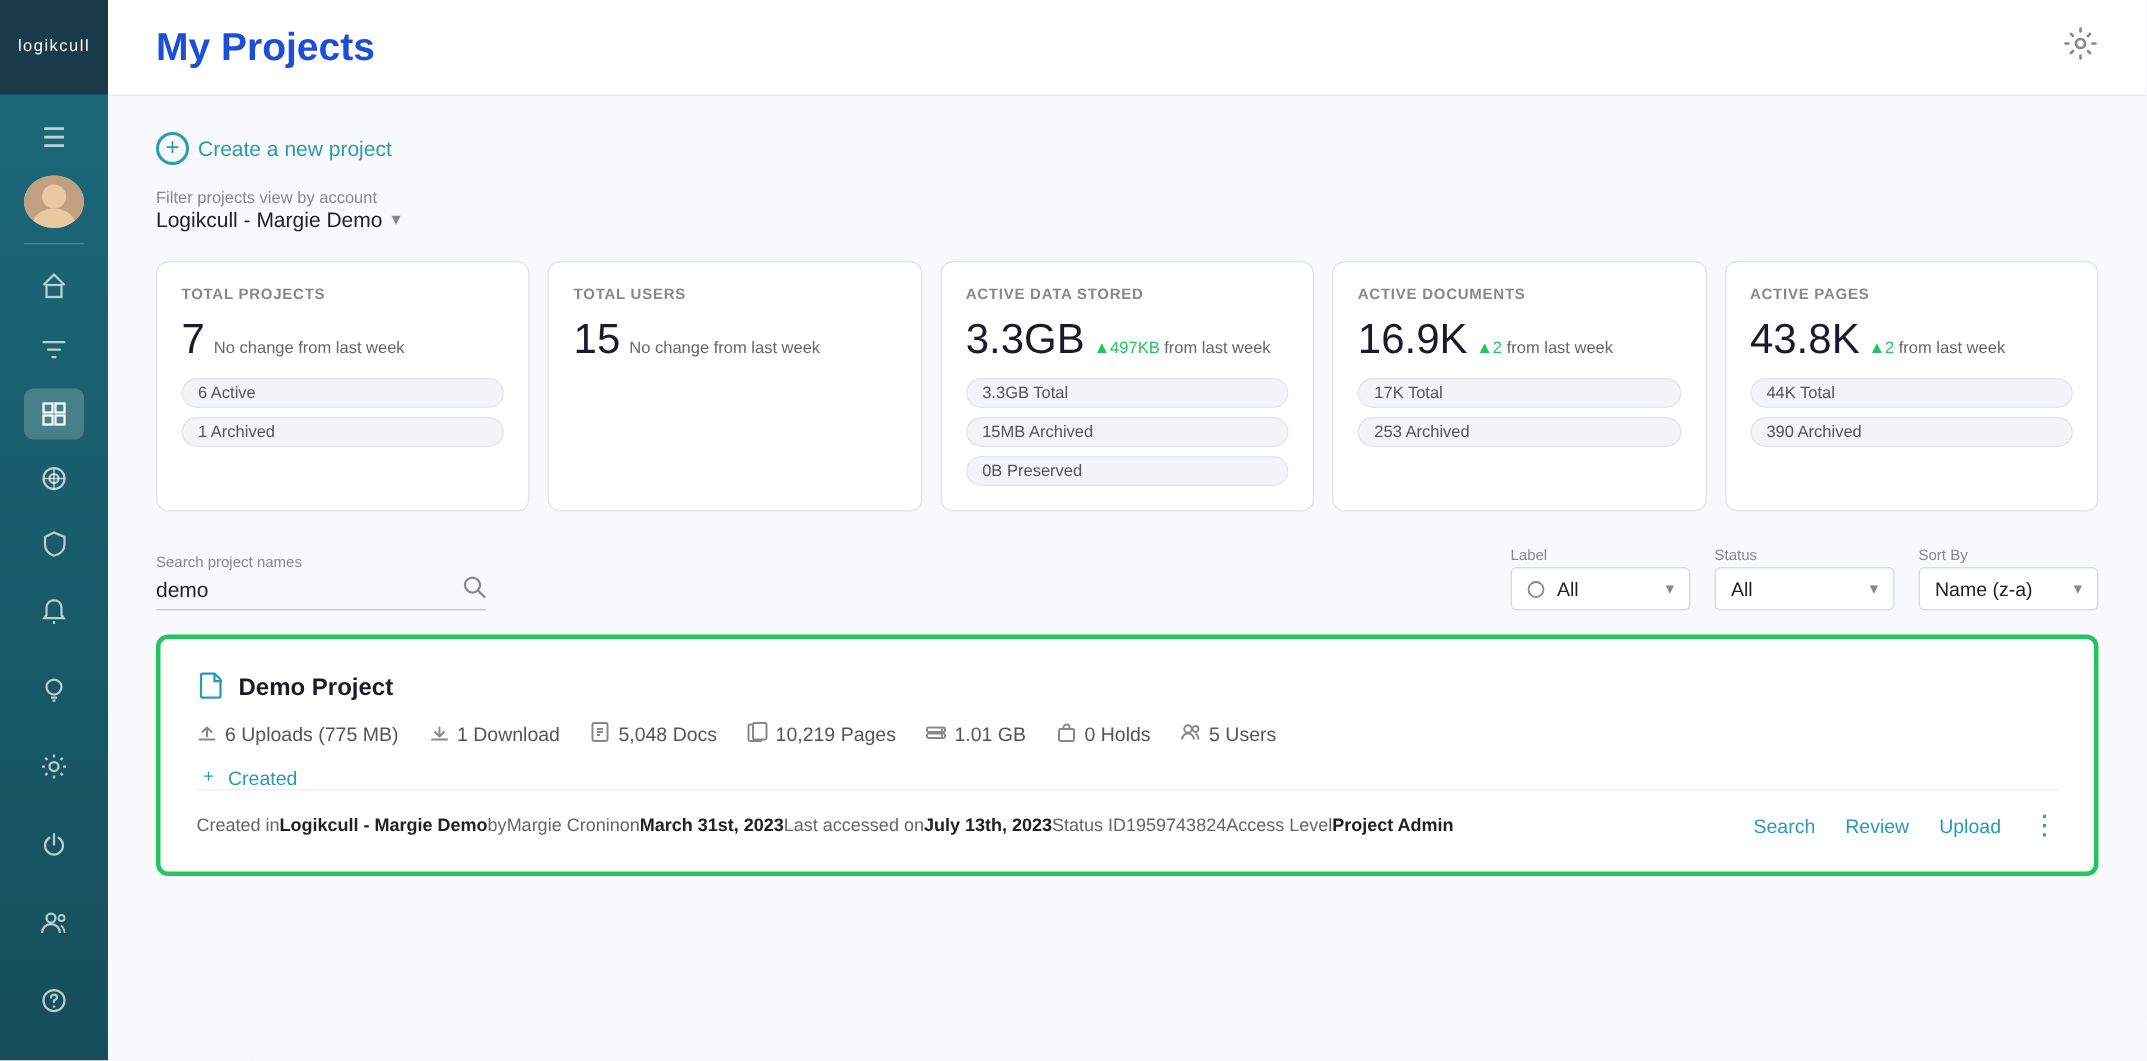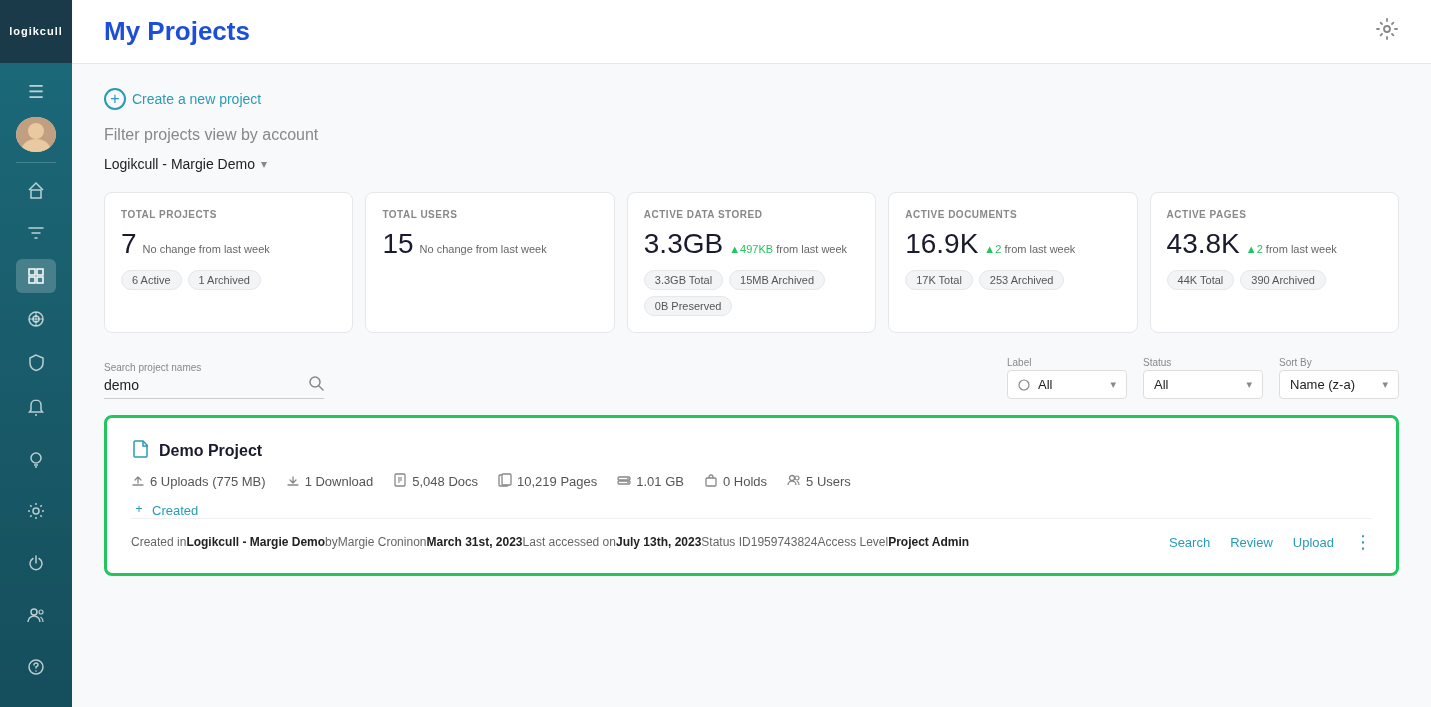--- a/index.html
+++ b/index.html
@@ -21,21 +21,21 @@
       height: 72px;
       background: #1a3a4a;
       display: flex;
       align-items: center;
       justify-content: center;
       margin-bottom: 8px;
     }
     .sidebar-logo-text {
       color: white;
       font-size: 11px;
-      font-weight: bold;
+      font-weight: normal;
       letter-spacing: 1px;
     }
     .sidebar-icon {
       width: 40px;
       height: 40px;
       display: flex;
       align-items: center;
       justify-content: center;
       color: rgba(255,255,255,0.7);
       font-size: 18px;
@@ -118,23 +118,23 @@
       justify-content: center;
       font-size: 16px;
       line-height: 1;
     }
 
     
     .filter-row {
       margin-bottom: 20px;
     }
     .filter-label {
-      font-size: 16px;
+      font-size: 11px;
       color: #888;
-      margin-bottom: 12px;
+      margin-bottom: 0;
     }
     .account-select {
       display: flex;
       align-items: center;
       gap: 6px;
       font-size: 14px;
       color: #222;
       cursor: pointer;
     }
     .account-select .chevron { color: #888; font-size: 12px; }
@@ -173,20 +173,21 @@
     }
     .stat-change {
       font-size: 11px;
       color: #666;
     }
     .stat-change .up-arrow { color: #22c55e; }
     .stat-tags {
       display: flex;
       flex-wrap: wrap;
       gap: 6px;
+      flex-direction: column;
     }
     .stat-tag {
       background: #f3f4f6;
       border: 1px solid #e5e7eb;
       border-radius: 12px;
       padding: 3px 10px;
       font-size: 11px;
       color: #555;
     }
 

